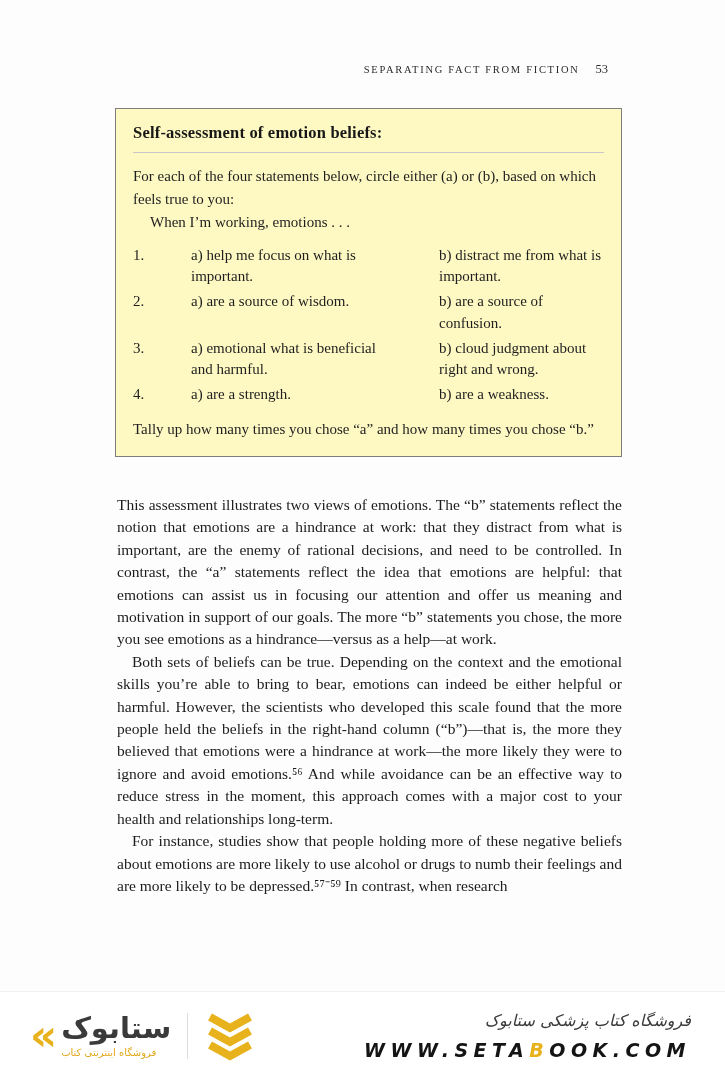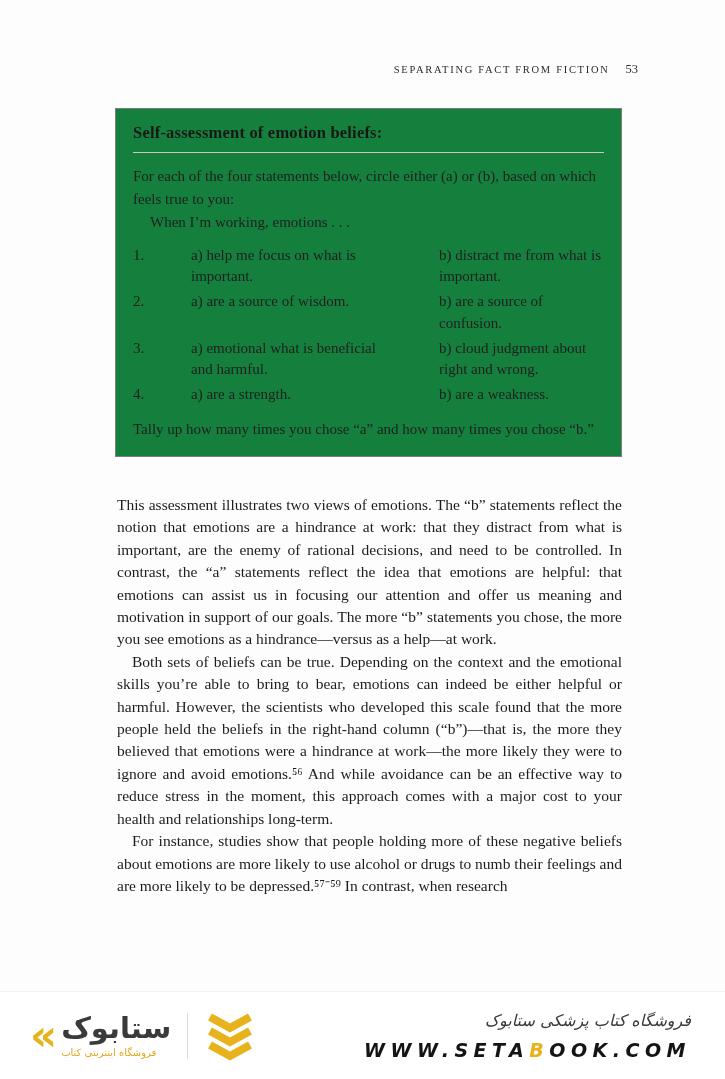--- a/index.html
+++ b/index.html
@@ -4,30 +4,30 @@
 <style>
   * { margin:0; padding:0; box-sizing:border-box; }
   html, body { background:#ffffff; }
   .canvas {
     position:relative; width:725px; height:1079px; margin:0 auto;
     background:#fdfdfd; overflow:hidden;
     font-family:"Liberation Serif", serif; color:#1e1e1e;
   }
   
   .running-head {
-    position:absolute; top:62px; right:87px;
+    position:absolute; top:62px; right:117px;
     font-size:10.5px; letter-spacing:1.7px; color:#2c2c2c;
     display:flex; align-items:baseline;
   }
   .running-head .pagenum { font-size:12.5px; letter-spacing:0; margin-left:16px; }
 
   
   .box {
     position:absolute; left:115px; top:108px; width:507px;
-    border:1px solid #7e7e7e; background:#15803d;
+    border:1px solid #7e7e7e; background:#fef9c3;
     padding:14px 17px 16px 17px;
   }
   .box h2 { font-size:16.5px; font-weight:bold; letter-spacing:.2px; color:#171717; }
   .box hr { border:none; border-top:1px solid #c8c8c8; margin:9px 0 12px 0; }
   .intro { font-size:15px; line-height:1.5; }
   .prompt { font-size:15px; line-height:1.5; padding-left:17px; margin-top:1px; }
   .rows {
     margin-top:11px; display:grid; grid-template-columns:58px 248px 1fr;
     row-gap:3px; font-size:15px; line-height:1.45;
   }

